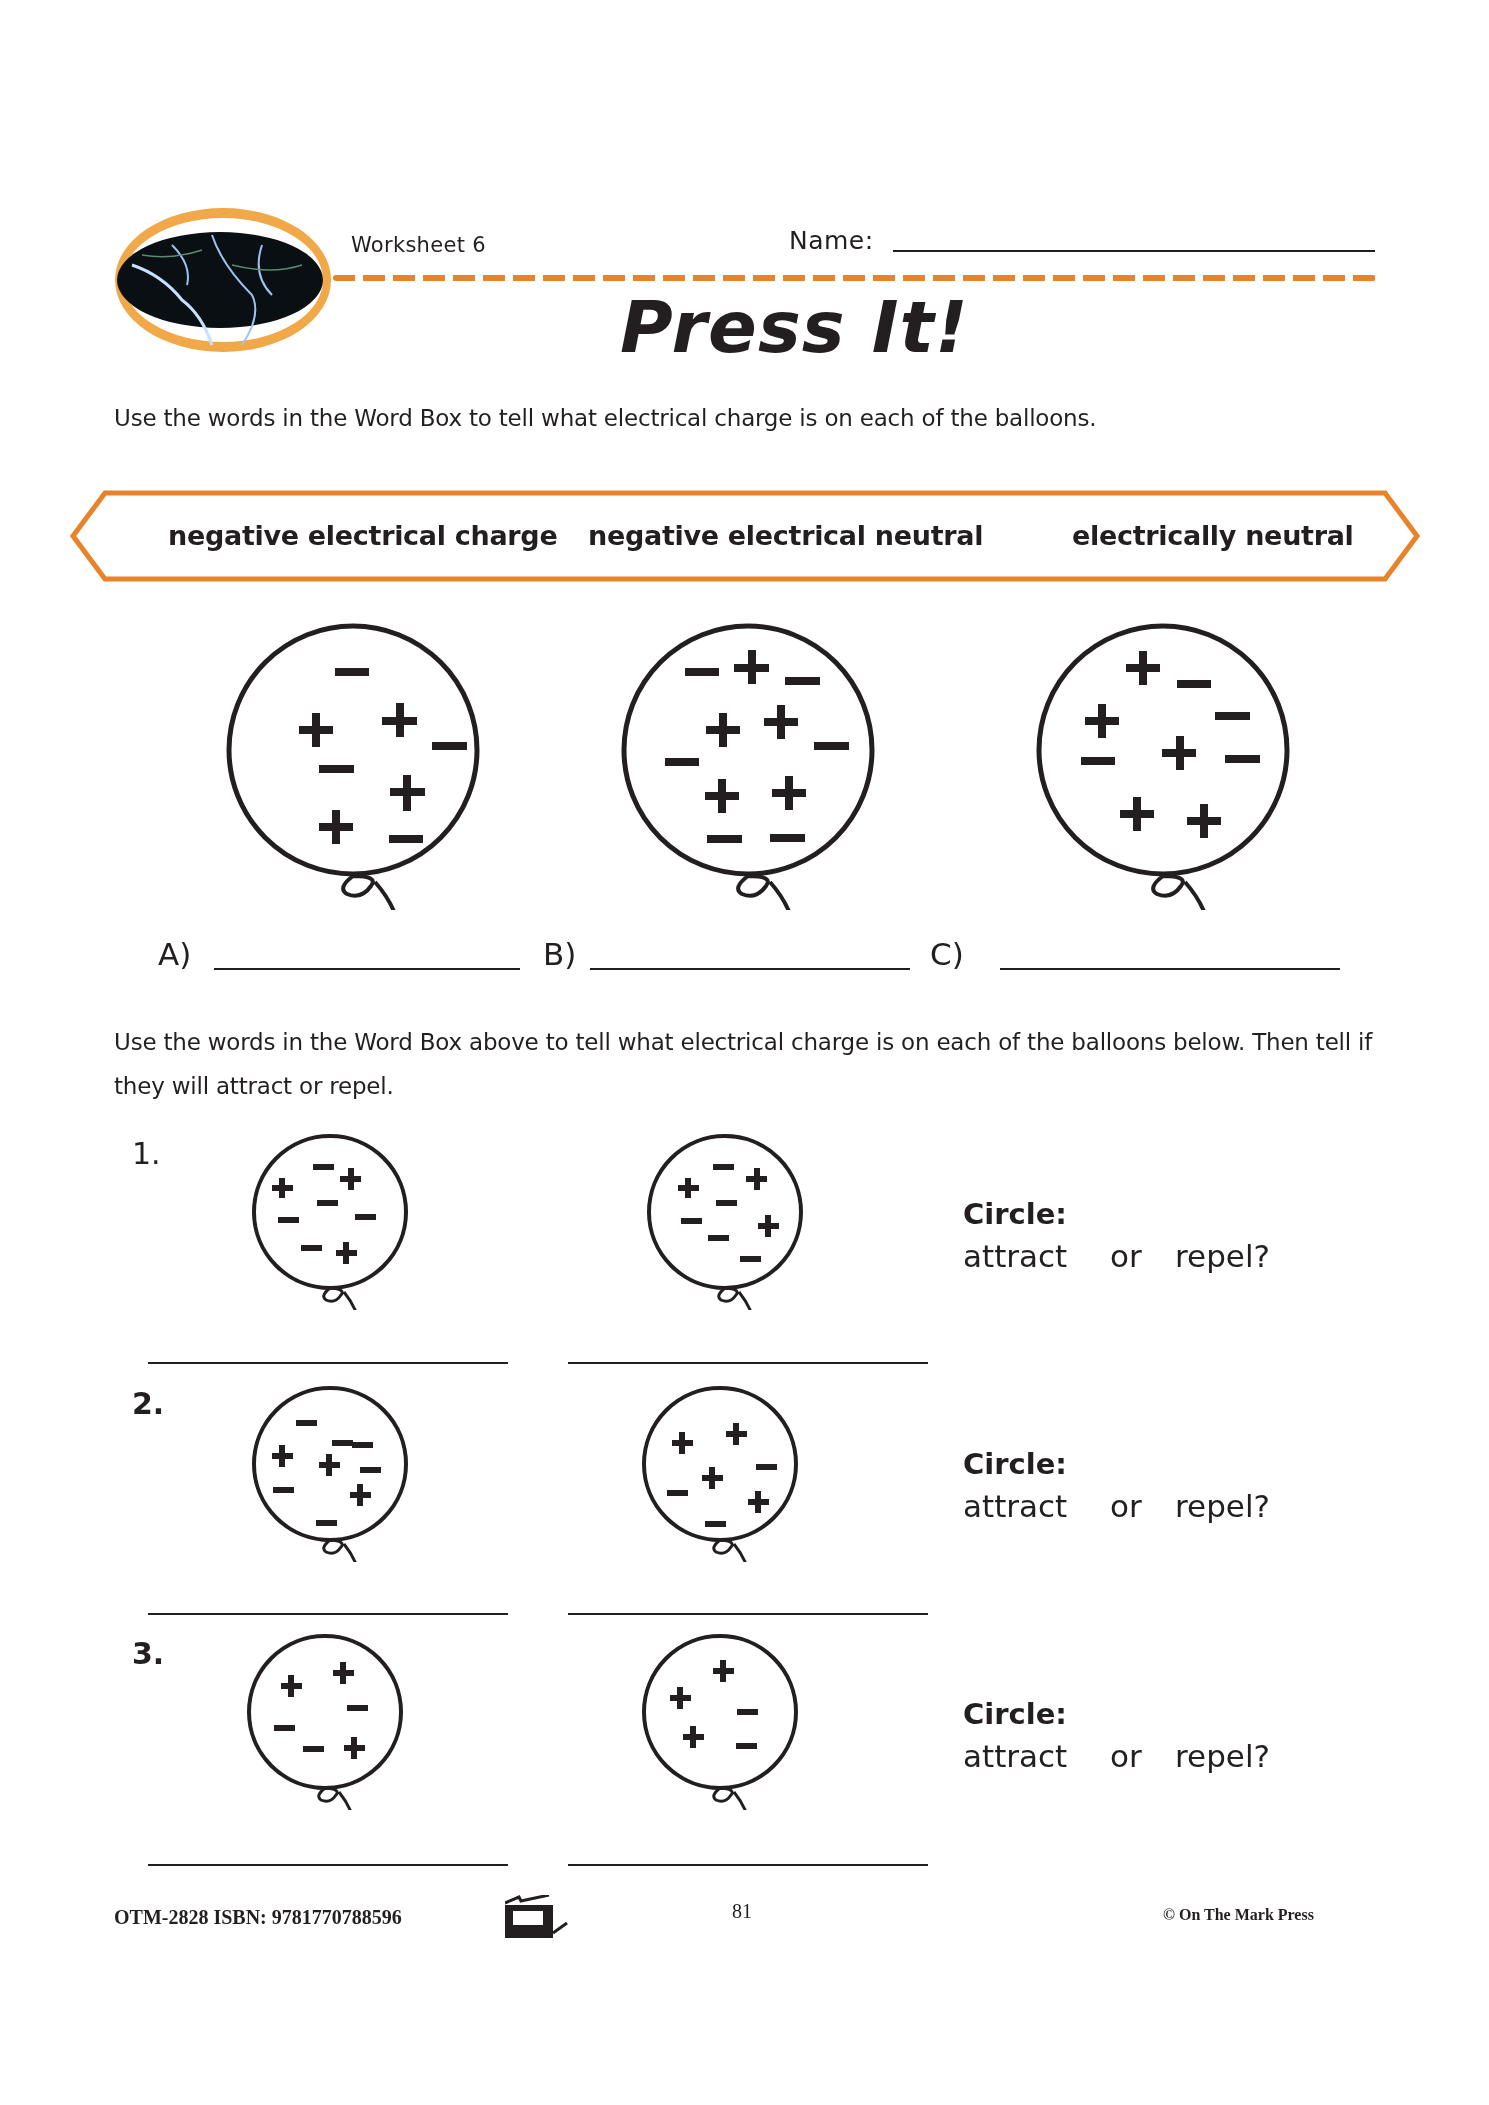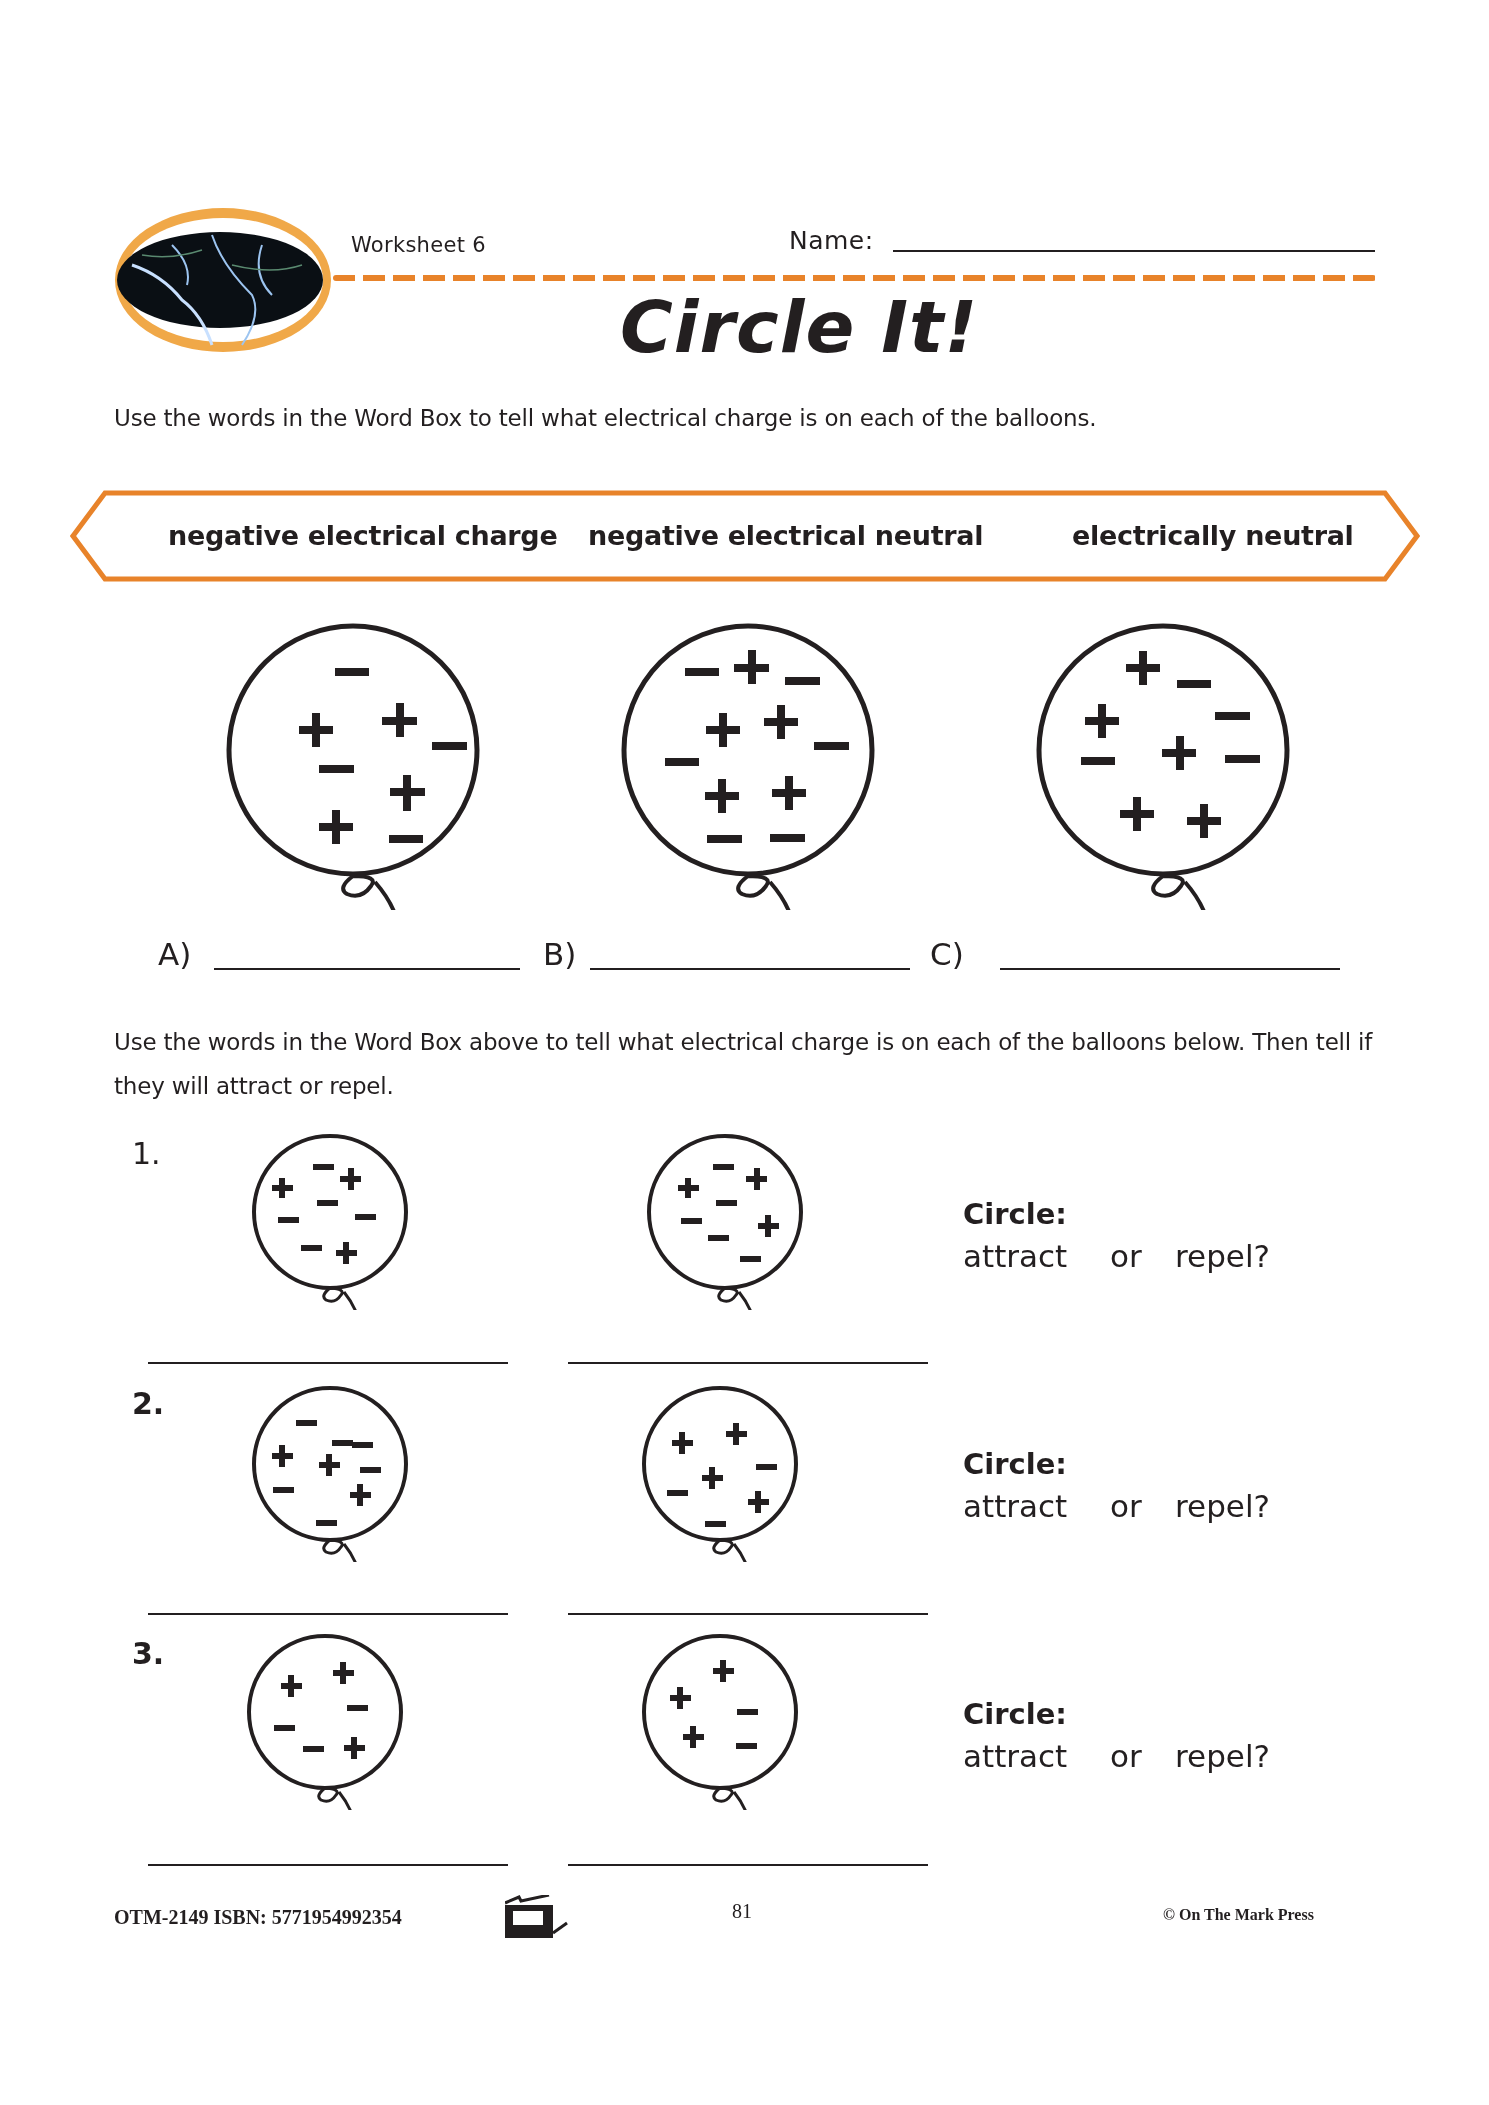--- a/index.html
+++ b/index.html
@@ -38,21 +38,21 @@
   <ellipse cx="111" cy="75" rx="100" ry="62" fill="#ffffff"></ellipse>
   <ellipse cx="108" cy="75" rx="103" ry="48" fill="#0a0f14"></ellipse>
   <path d="M20 60 Q50 70 70 95 Q90 110 100 140" stroke="#c8e0ff" stroke-width="3" fill="none"></path>
   <path d="M60 40 Q80 60 75 80 M100 30 Q110 60 140 90 Q150 110 130 140 M150 40 Q140 70 160 90" stroke="#9cc4f0" stroke-width="2" fill="none"></path>
   <path d="M30 50 Q60 55 90 45 M120 60 Q160 70 190 60" stroke="#5a8a70" stroke-width="1.5" fill="none"></path>
 </svg>
 <div class="abs ws-label">Worksheet 6</div>
 <div class="abs name-label">Name:</div>
 <div class="abs name-line"></div>
 <div class="abs dash-line"></div>
-<div class="abs title">Circle It!</div>
+<div class="abs title">Press It!</div>
 
 <div class="abs instr instr1">Use the words in the Word Box to tell what electrical charge is on each of the balloons.</div>
 
 <svg class="abs wordbox" viewBox="0 0 1350 92">
   <polygon points="35,3 1315,3 1347,46 1315,89 35,89 3,46" fill="none" stroke="#e8832a" stroke-width="5"></polygon>
 </svg>
 <div class="abs wb-word" style="left:168px;">negative electrical charge</div>
 <div class="abs wb-word" style="left:588px;">negative electrical neutral</div>
 <div class="abs wb-word" style="left:1072px;">electrically neutral</div>
 
@@ -241,21 +241,21 @@
     <rect x="96" y="113" width="21" height="6"></rect>
   </g>
 </svg>
 <div class="abs circle-label" style="top:1697px;">Circle:</div>
 <div class="abs choice" style="left:963px;top:1738px;">attract</div>
 <div class="abs choice" style="left:1110px;top:1738px;">or</div>
 <div class="abs choice" style="left:1175px;top:1738px;">repel?</div>
 <div class="abs write-line" style="left:148px;top:1864px;width:360px;"></div>
 <div class="abs write-line" style="left:568px;top:1864px;width:360px;"></div>
 
-<div class="abs footer-left">OTM-2149  ISBN: 5771954992354</div>
+<div class="abs footer-left">OTM-2828  ISBN: 9781770788596</div>
 <svg class="abs copier" viewBox="0 0 90 44">
   <rect x="0" y="10" width="48" height="33" fill="#231f20"></rect>
   <rect x="8" y="16" width="30" height="14" fill="#ffffff"></rect>
   <path d="M0 8 L14 2 L16 6 L44 0" stroke="#231f20" stroke-width="3" fill="none"></path>
   <path d="M48 38 L62 28" stroke="#231f20" stroke-width="3"></path>
 </svg>
 <div class="abs footer-page">81</div>
 <div class="abs footer-right">© On The Mark Press</div>
 
 </body></html>

